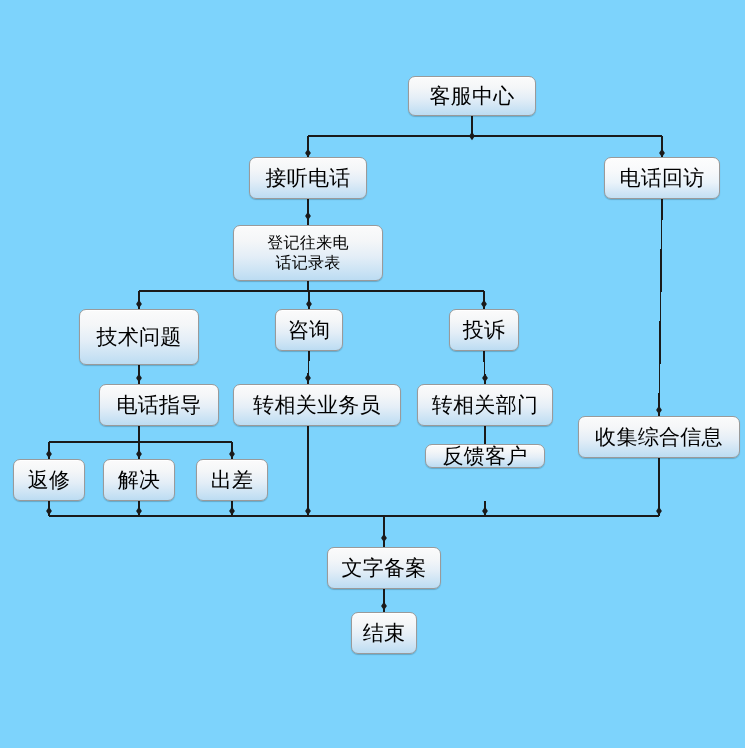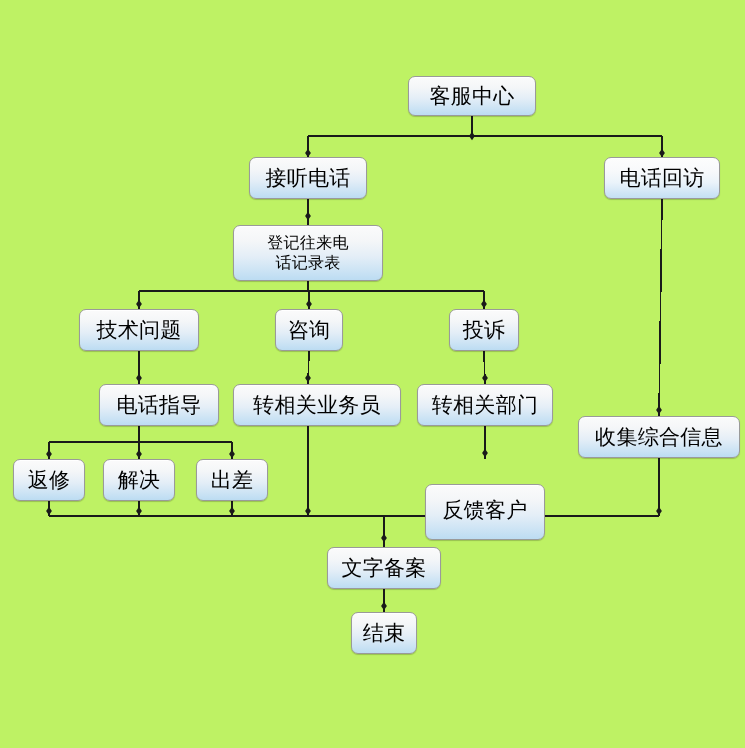--- a/index.html
+++ b/index.html
@@ -7,21 +7,21 @@
     padding: 0;
     background: #ffffff;
   }
   body {
     font-family: "Liberation Sans", "DejaVu Sans", sans-serif;
   }
   #canvas {
     position: relative;
     width: 745px;
     height: 748px;
-    background: #bef264;
+    background: #7dd3fc;
     overflow: hidden;
   }
   #edge-layer {
     position: absolute;
     left: 0;
     top: 0;
     width: 745px;
     height: 748px;
     pointer-events: none;
   }
@@ -119,27 +119,27 @@
       <line x1="49" y1="516" x2="659" y2="516" stroke="#1a1a1a" stroke-width="1.6" shape-rendering="crispEdges"></line>
       <line x1="384" y1="516" x2="384" y2="547" stroke="#1a1a1a" stroke-width="1.6" shape-rendering="crispEdges"></line>
       <path d="M 384 533.8 L 386.9 538 L 384 542.2 L 381.1 538 Z" fill="#1a1a1a"></path>
     </svg>
 
   <div class="node" style="left: 408px; top: 76px; width: 128px; height: 40px;">客服中心</div>
   <div class="node" style="left: 249px; top: 157px; width: 118px; height: 42px;">接听电话</div>
   <div class="node flip" style="left: 604px; top: 157px; width: 116px; height: 42px;">电话回访</div>
   <div class="node two-line" style="left: 233px; top: 225px; width: 150px; height: 56px;">登记往来电
 话记录表</div>
-  <div class="node" style="left: 79px; top: 309px; width: 120px; height: 42px; text-align: center;">技术问题</div>
+  <div class="node" style="left: 79px; top: 309px; width: 120px; height: 56px; text-align: center;">技术问题</div>
   <div class="node" style="left: 275px; top: 309px; width: 68px; height: 42px;">咨询</div>
   <div class="node" style="left: 449px; top: 309px; width: 70px; height: 42px; text-align: right;">投诉</div>
   <div class="node" style="left: 79px; top: 384px; width: 120px; height: 42px; margin-left: 20px;">电话指导</div>
   <div class="node" style="left: 233px; top: 384px; width: 168px; height: 42px;">转相关业务员</div>
   <div class="node" style="left: 417px; top: 384px; width: 136px; height: 42px;">转相关部门</div>
   <div class="node" style="left: 13px; top: 459px; width: 72px; height: 42px;">返修</div>
   <div class="node" style="left: 578px; top: 416px; width: 162px; height: 42px;">收集综合信息</div>
   <div class="node" style="left: 103px; top: 459px; width: 72px; height: 42px;">解决</div>
   <div class="node" style="left: 196px; top: 459px; width: 72px; height: 42px;">出差</div>
-  <div class="node" style="left: 425px; top: 484px; width: 120px; height: 56px; font-family: Liberation Mono, monospace;">反馈客户</div>
+  <div class="node" style="left: 425px; top: 444px; width: 120px; height: 24px;">反馈客户</div>
   <div class="node" style="left: 327px; top: 547px; width: 114px; height: 42px;">文字备案</div>
   <div class="node" style="left: 351px; top: 612px; width: 66px; height: 42px;">结束</div>
 
 </div>
 
 </body></html>

